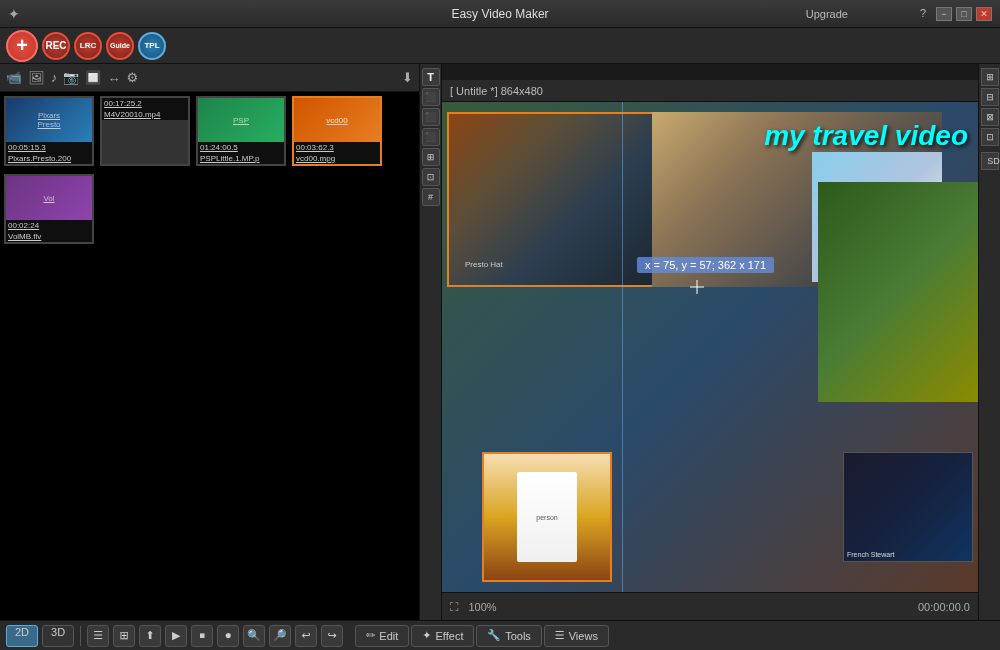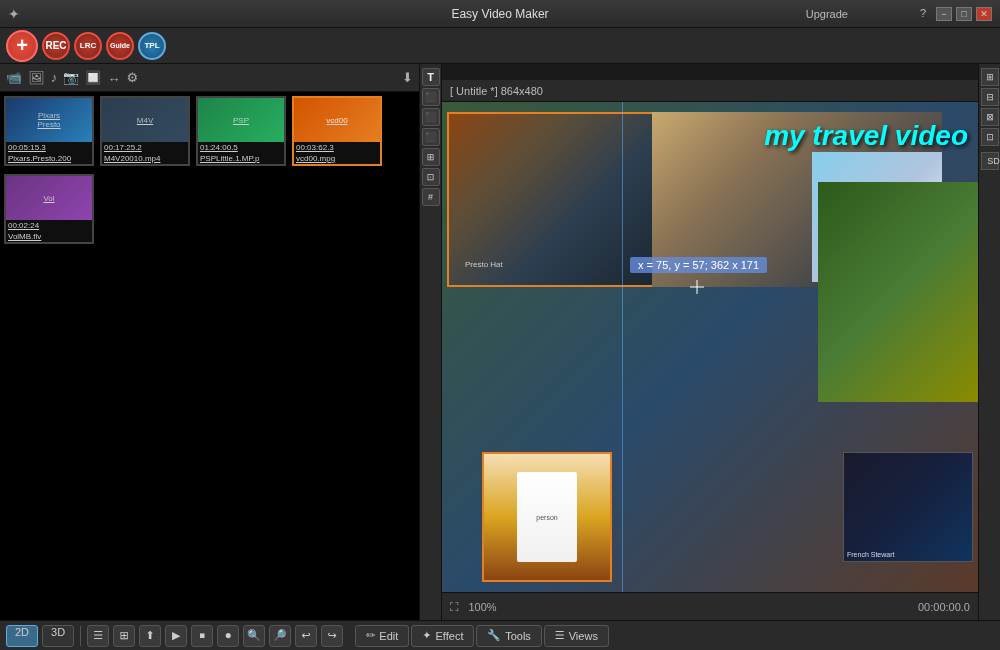--- a/index.html
+++ b/index.html
@@ -212,21 +212,21 @@
       font-weight: bold;
       color: #00ffff;
       font-style: italic;
       text-shadow: 2px 2px 4px rgba(0,0,0,0.8);
     }
 
     
     #coord-display {
       position: absolute;
       top: 155px;
-      left: 188px;
+      left: 195px;
       background: rgba(100,140,220,0.8);
       color: white;
       padding: 2px 8px;
       font-size: 11px;
       border-radius: 2px;
     }
 
     
     #crosshair {
       position: absolute;
@@ -475,23 +475,20 @@
 
       <div class="media-thumb">
         <div class="media-thumb-img thumb-blue">
           <div style="width:100%;height:100%;background:linear-gradient(135deg,#1a3a6b,#2980b9);display:flex;align-items:center;justify-content:center;color:rgba(255,255,255,0.6);font-size:8px;text-align:center;padding:2px;">Pixars<br>Presto</div>
         </div>
         <div class="media-thumb-info">00:05:15.3</div>
         <div class="media-thumb-info">Pixars.Presto.200</div>
       </div>
 
       <div class="media-thumb">
-        <div class="media-thumb-img thumb-dark">
-          <div style="width:100%;height:100%;background:linear-gradient(135deg,#2c3e50,#34495e);display:flex;align-items:center;justify-content:center;color:rgba(255,255,255,0.6);font-size:8px;">M4V</div>
-        </div>
         <div class="media-thumb-info">00:17:25.2</div>
         <div class="media-thumb-info">M4V20010.mp4</div>
       </div>
 
       <div class="media-thumb">
         <div class="media-thumb-img thumb-green">
           <div style="width:100%;height:100%;background:linear-gradient(135deg,#1e8449,#27ae60);display:flex;align-items:center;justify-content:center;color:rgba(255,255,255,0.6);font-size:8px;">PSP</div>
         </div>
         <div class="media-thumb-info">01:24:00.5</div>
         <div class="media-thumb-info">PSPLittle.1.MP.p</div>

